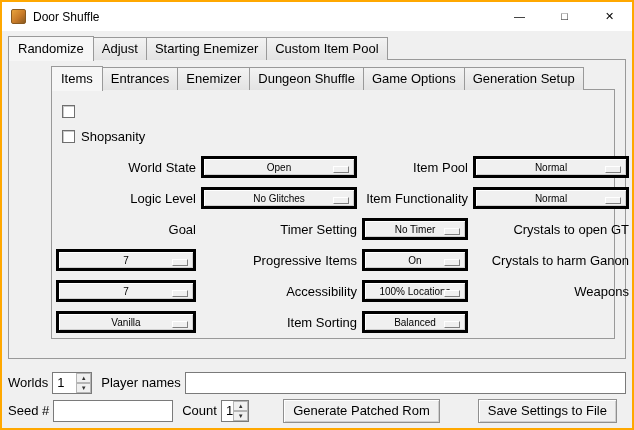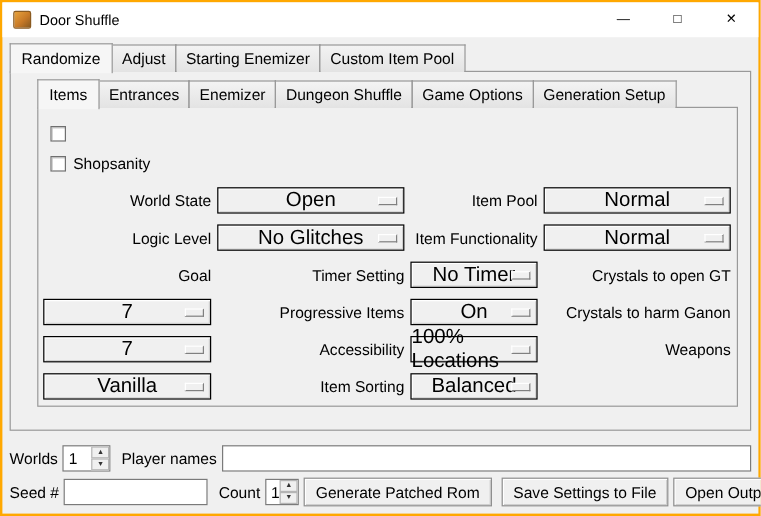--- a/index.html
+++ b/index.html
@@ -18,62 +18,62 @@
   .titlebar { flex:0 0 29px; background:var(--titlebar_bg,#ffffff); display:flex; align-items:center; padding-left:9px; }
   .app-icon { width:15px; height:15px; margin-right:7px; border-radius:2px;
               background:linear-gradient(135deg,#e8a33d 0%, #c87a28 55%, #8a5a20 100%);
               border:1px solid #8a5a20; }
   .title { font-size:12px; }
   .win-controls { margin-left:auto; align-self:stretch; display:flex; }
   .win-btn { width:45px; display:flex; align-items:center; justify-content:center; font-size:11px; }
   .win-btn .glyph { line-height:1; }
 
   
-  .body { flex:1; display:flex; flex-direction:column; padding:5px 6px; }
+  .body { flex:1; display:flex; flex-direction:column; padding:5px 6px;justify-content:space-between; }
 
   
   .tabs { display:flex; align-items:flex-end; position:relative; z-index:2; }
   .tab { font-size:13px; padding:3px 8px 4px 8px; background:linear-gradient(#f3f3f3,#e3e3e3);
          border:1px solid #999; border-bottom:none; margin-right:-1px; white-space:nowrap; }
   .tab.selected { background:#f6f6f6; padding:4px 9px 5px 9px; margin-bottom:-1px; position:relative; z-index:3; }
 
-  .outer-pane { border:1px solid #999; margin-top:-1px; height:300px; background:var(--window_bg,#f0f0f0); padding-top:4px; }
+  .outer-pane { border:1px solid #999; margin-top:-1px; height:300px; background:var(--window_bg,#f0f0f0); padding-top:4px;padding-left:20px; }
   .inner-wrap { margin:2px 10px 0 22px; }
   .inner-pane { border:1px solid #999; margin-top:-1px; height:250px; background:var(--window_bg,#f0f0f0); padding:6px 0 0 0; }
 
   
   .check-row { display:flex; align-items:center; gap:6px; margin:5px 0 0 10px; height:20px; font-size:13px; }
   .checkbox { width:13px; height:13px; background:#fff; border:1px solid #6f6f6f;
               box-shadow:inset 1px 1px 0 #c9c9c9; flex:0 0 13px; }
 
   
   .options { display:grid; grid-template-columns:140px 156px 106px 156px; column-gap:5px; row-gap:9px;
              margin:10px 0 0 4px; align-items:center; }
   .opt-label { text-align:right; font-size:13px; white-space:nowrap; }
   .dropdown { height:22px; position:relative; display:flex; align-items:center; justify-content:center;
-              font-size:17px; background:#f0f0f0; border:1px solid #000000;
+              font-size:10px; background:#f0f0f0; border:3px solid #000000;
               box-shadow:inset 1px 1px 0 #ffffff, inset -1px -1px 0 #cfcfcf; }
   .drop-indicator { position:absolute; right:5px; top:7px; width:16px; height:7px; background:#f0f0f0;
                     border-top:1px solid #ffffff; border-left:1px solid #ffffff;
                     border-right:1px solid #808080; border-bottom:1px solid #808080; }
 
   
   .bottom-row { display:flex; align-items:center; font-size:13px; }
   .row1 { margin-top:12px; gap:4px; }
   .row2 { margin-top:5px; gap:4px; }
   .entry { height:22px; border:1px solid #7a7a7a; background:#fff; font:13px "Liberation Sans", sans-serif; padding:0 4px; }
   .player-entry { flex:1; }
   .seed-entry { width:120px; }
   .spin { height:22px; width:40px; border:1px solid #7a7a7a; background:#fff; display:flex; }
   .spin-value { flex:1; display:flex; align-items:center; padding-left:4px; font-size:13px; }
   .spin-arrows { width:15px; display:flex; flex-direction:column; }
   .spin-btn { flex:1; display:flex; align-items:center; justify-content:center; font-size:6px; color:#333;
               background:#f0f0f0; border:1px solid #b5b5b5; }
   .btn { height:24px; padding:0 9px; font:13px "Liberation Sans", sans-serif; background:#f0f0f0;
-         border:1px solid #8f8f8f; box-shadow:inset 1px 1px 0 #ffffff, inset -1px -1px 0 #cfcfcf; white-space:nowrap; }
+         border:1px solid #8f8f8f; box-shadow:inset 1px 1px 0 #ffffff, inset -1px -1px 0 #cfcfcf; white-space:nowrap;margin-left:30px; }
   .spacer { flex:1; }
   .lbl { white-space:nowrap; }
   .ml { margin-left:5px; }
 </style>
 </head>
 <body>
 
 <div class="window">
 
   <div class="titlebar">

